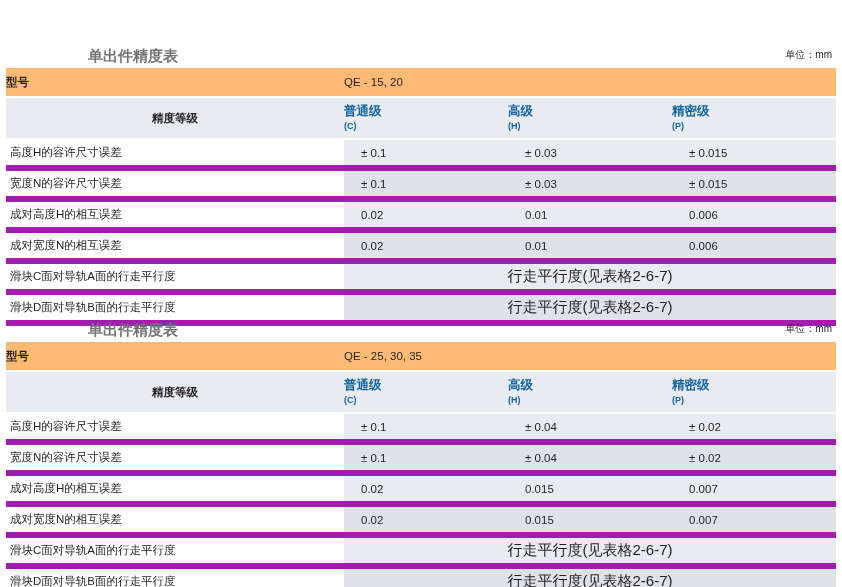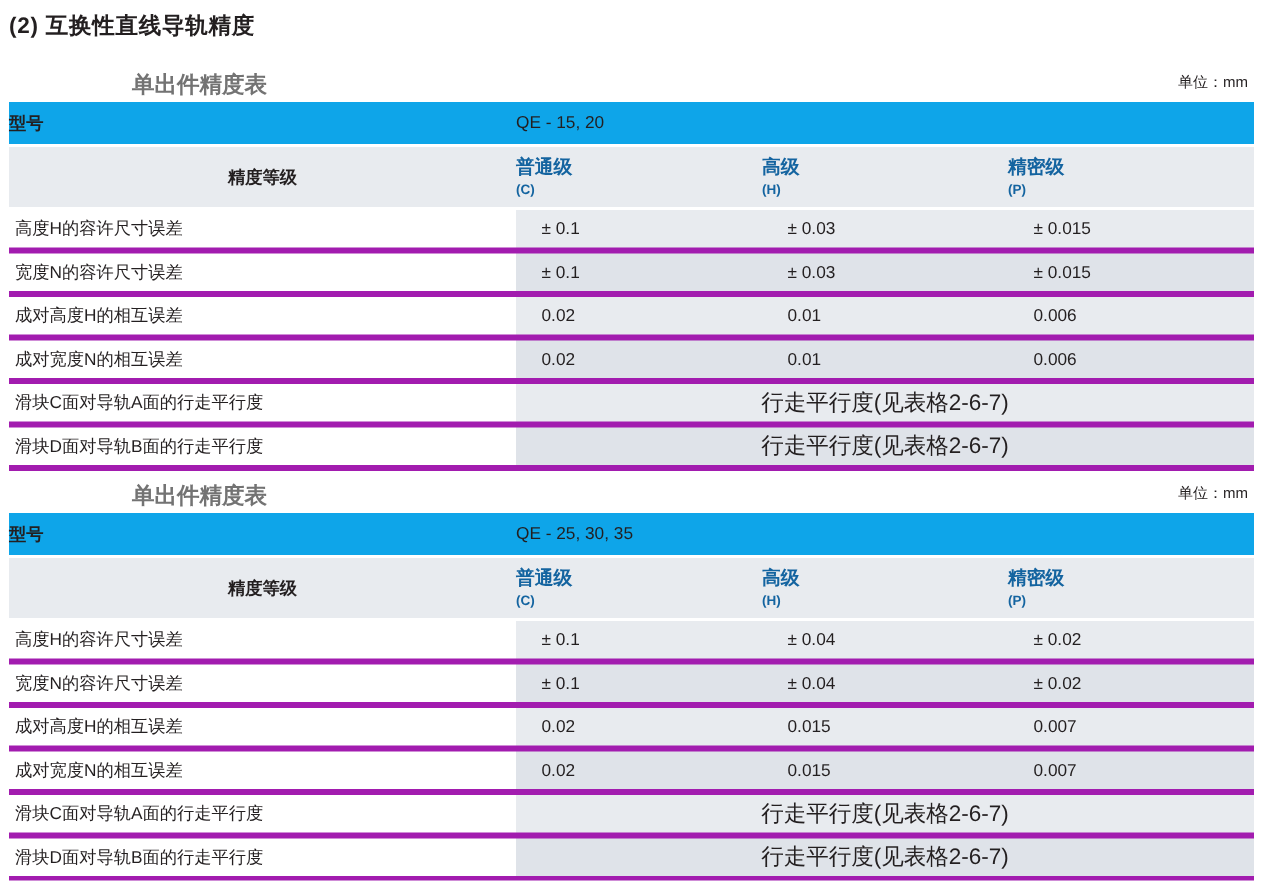--- a/index.html
+++ b/index.html
@@ -69,21 +69,21 @@
 
   table.acc td {
     padding: 0;
     vertical-align: middle;
     font-size: 11.5px;
     color: #231f20;
   }
 
   .row-model td {
     height: 28px;
-    background: #0ea5e9;
+    background: #fdba74;
     border-bottom: 2px solid #ffffff;
   }
   .model-label {
     padding-left: 8px;
     font-size: 13px;
     font-weight: bold;
     color: #1464a0;
   }
   .model-value {
     padding-left: 8px;
@@ -119,21 +119,21 @@
   .grade-code {
     font-size: 9px;
     font-weight: bold;
     color: #1464a0;
     display: block;
     margin-top: 1px;
   }
 
   .row-data td {
     height: 25px;
-    border-bottom: 4px solid #a21caf;
+    border-bottom: 6px solid #a21caf;
   }
   .row-data .lbl {
     background: #ffffff;
     padding-left: 4px;
     font-size: 11.5px;
     color: #231f20;
     white-space: nowrap;
   }
   .row-data .val {
     background: #e8ebef;
@@ -152,21 +152,20 @@
   }
   .row-span.alt td.span {
     background: #dfe3e9;
   }
 </style>
 </head>
 <body>
 
 <div class="page">
 
-  <div class="section-title">(2) 互换性直线导轨精度</div>
 
   <div class="block block-1">
     <div class="caption-row">
       <div class="caption-title">单出件精度表</div>
       <div class="caption-unit">单位：mm</div>
     </div>
     <table class="acc">
       <colgroup>
           <col class="c0">
           <col class="c1">

